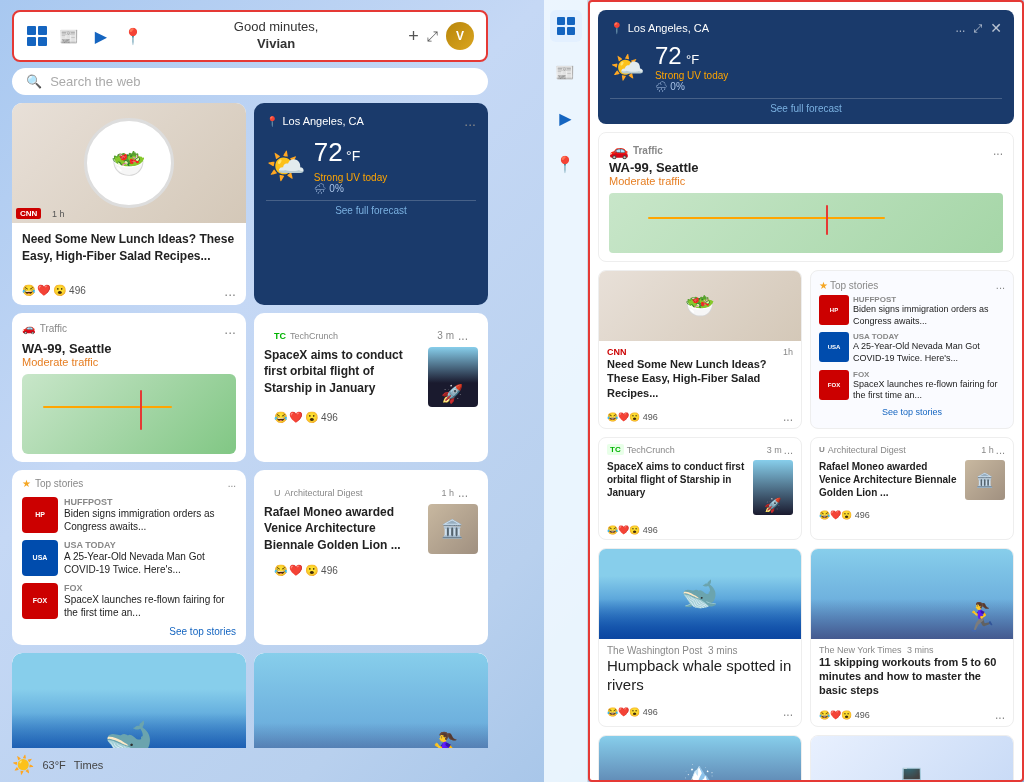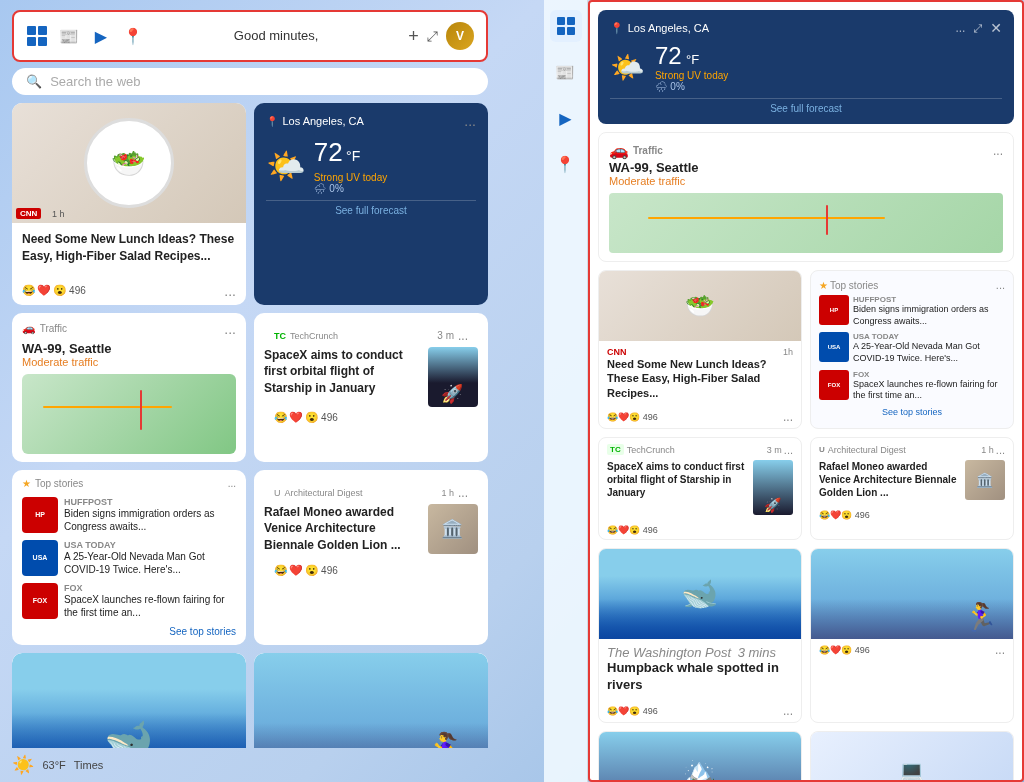--- a/index.html
+++ b/index.html
@@ -726,20 +726,21 @@
           <div class="grid-sq"></div>
             <div class="grid-sq"></div>
         </div>
       </div>
       <div class="top-bar-icon" style="font-size:16px;">📰</div>
       <div class="top-bar-icon" style="font-size:16px;">▶</div>
       <div class="top-bar-icon" style="font-size:16px;">📍</div>
     </div>
     <div class="top-bar-greeting">
       <span>Good minutes,</span>
+      <span class="name">Vivian</span>
     </div>
     <div class="top-bar-actions">
       <span class="plus">+</span>
       <span class="expand">⤢</span>
       <div class="avatar">
           <span>V</span>
         </div>
     </div>
   </div>
 
@@ -1064,40 +1065,47 @@
     </div>
 
     <div class="right-grid">
 
       <div class="r-card">
         <div class="r-card-whale-img">
           <div class="r-mountain"></div>
           <div class="r-whale">🐋</div>
         </div>
         <div class="r-card-body">
-          <div style="font-size:13px;color:#888;font-style:italic;">
+          <div style="font-size:10px;color:#888;">
             <span>The Washington Post</span>
             <span style="margin-left:3px;">3 mins</span>
           </div>
-          <div style="font-size:13px;font-weight:700;color:#222;line-height:1.3;">Humpback whale spotted in rivers</div>
+          <div style="font-size:15px;font-weight:400;color:#222;line-height:1.3;">Humpback whale spotted in rivers</div>
         </div>
         <div class="r-card-footer">
           <div class="reactions" style="font-size:9px;">
             <span>😂❤️😮</span>
               <span>496</span>
           </div>
           <span style="color:#888;font-size:12px;">...</span>
         </div>
       </div>
 
       <div class="r-card">
         <div class="r-card-skip-img">
           <div class="r-mountain-skip"></div>
           <div class="r-skip">🏃‍♀️</div>
         </div>
+        <div class="r-card-body">
+          <div style="font-size:9px;color:#888;">
+            <span>The New York Times</span>
+            <span style="margin-left:3px;">3 mins</span>
+          </div>
+          <div style="font-size:11px;font-weight:600;color:#222;line-height:1.3;">11 skipping workouts from 5 to 60 minutes and how to master the basic steps</div>
+        </div>
         <div class="r-card-footer">
           <div class="reactions" style="font-size:9px;">
             <span>😂❤️😮</span>
               <span>496</span>
           </div>
           <span style="color:#888;font-size:12px;">...</span>
         </div>
       </div>
     </div>
 

